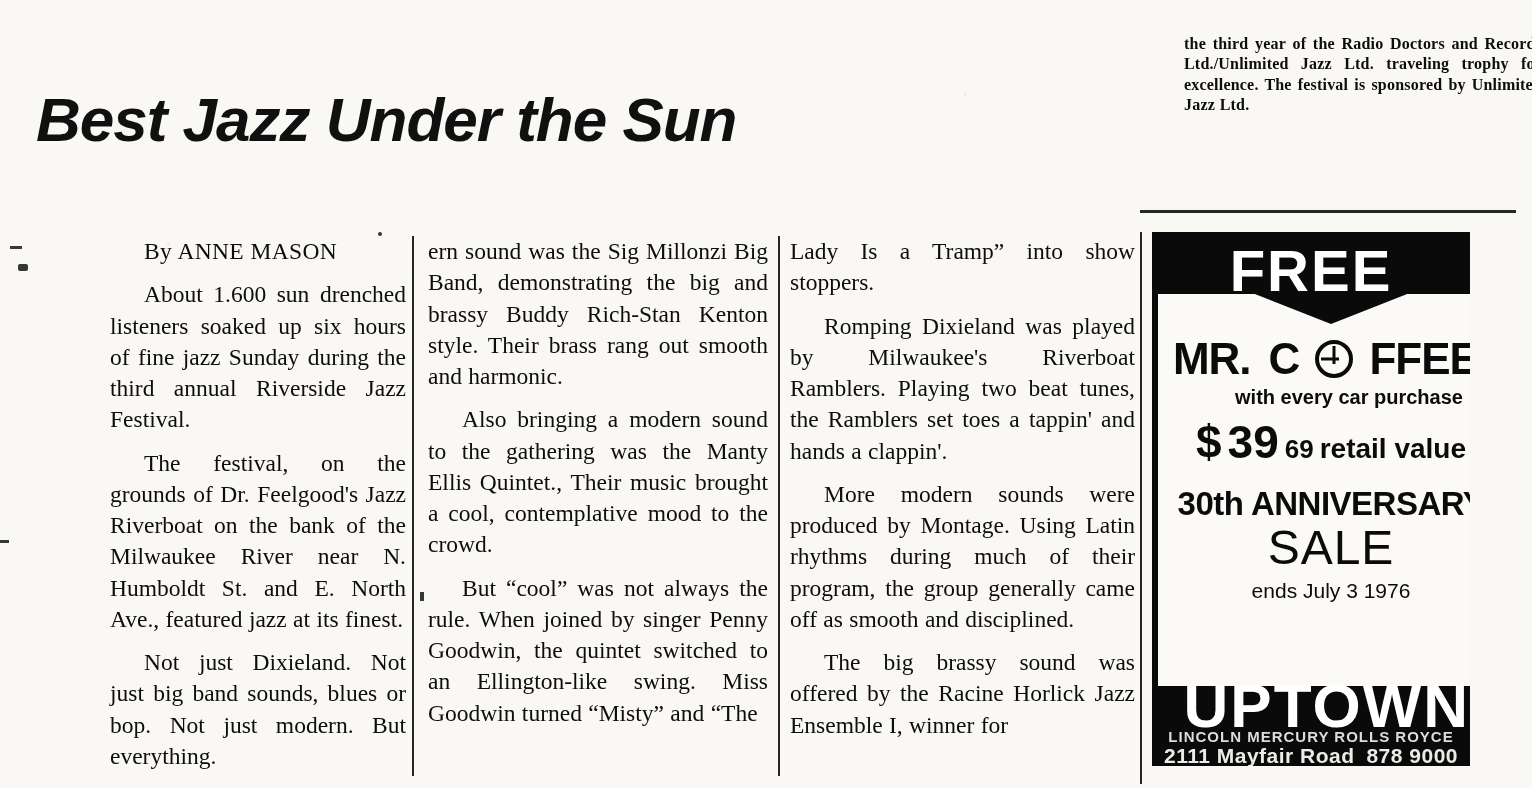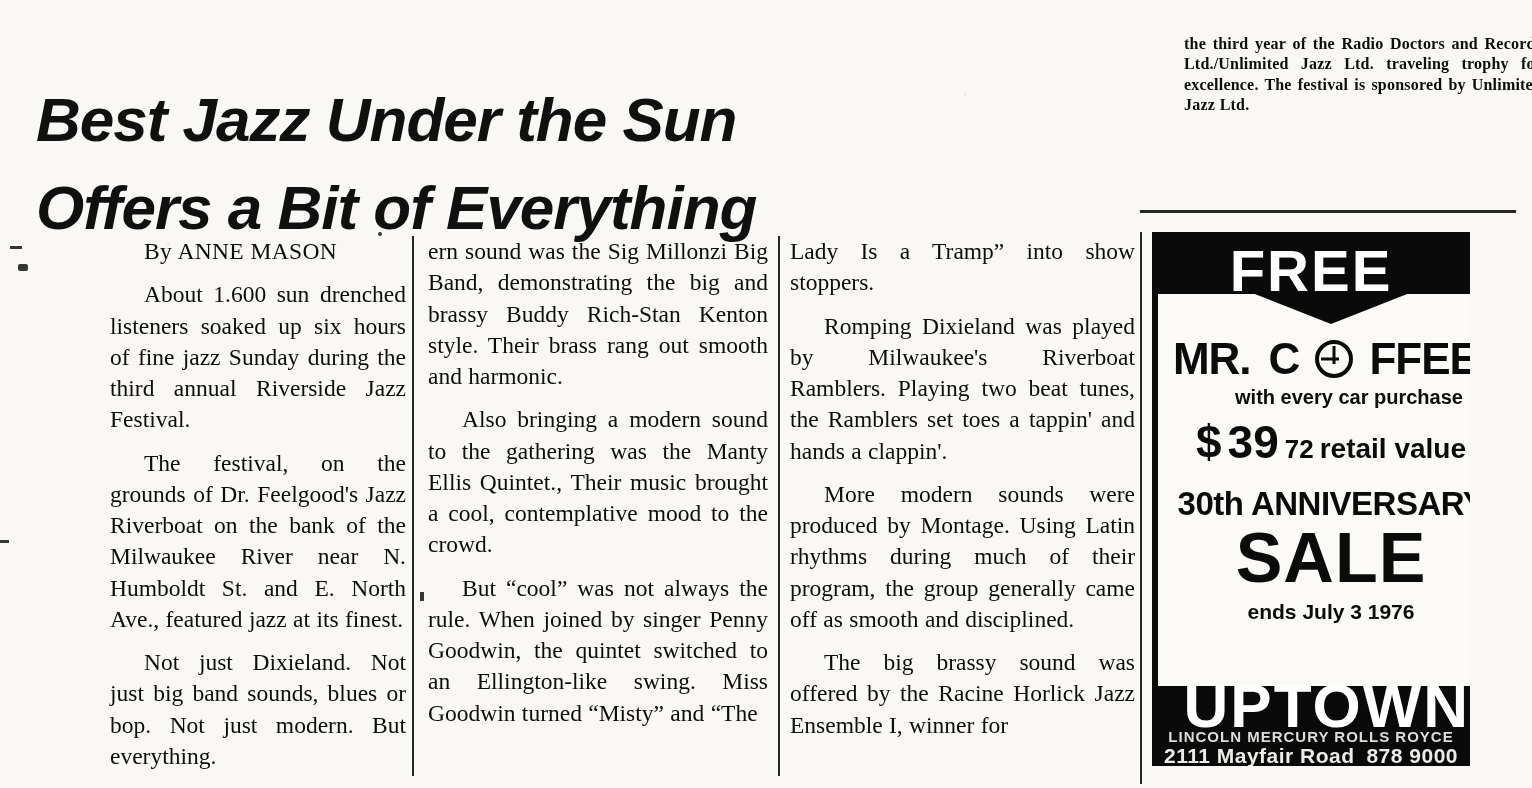--- a/index.html
+++ b/index.html
@@ -189,28 +189,28 @@
   .ad-price .dollars { font-size: 46px; }
   .ad-price .cents { font-size: 26px; vertical-align: super; }
   .ad-price .retail { font-size: 28px; font-weight: bold; }
   .ad-anniv {
     font-weight: bold;
     font-size: 33px;
     margin-top: 16px;
     letter-spacing: -0.5px;
   }
   .ad-sale {
-    font-weight: bold;
-    font-size: 70px;
+    font-weight: normal;
+    font-size: 48px;
     letter-spacing: 1px;
     line-height: 0.95;
     margin-top: 2px;
   }
   .ad-ends {
-    font-weight: bold;
+    font-weight: normal;
     font-size: 21px;
     margin-top: 8px;
   }
   .ad-uptown {
     position: absolute;
     left: 0; right: 0;
     top: 438px;
     text-align: right;
     font-weight: bold;
     font-size: 62px;
@@ -253,21 +253,20 @@
 <div class="page">
 
   <div class="mark m1"></div>
   <div class="mark m2"></div>
   <div class="mark m3"></div>
   <div class="mark m4"></div>
   <div class="mark m5"></div>
 
   <h1 class="headline">
     <span>Best Jazz Under the Sun</span>
-    <span class="l2">Offers a Bit of Everything</span>
   </h1>
 
   <div class="rule rule-1"></div>
   <div class="rule rule-2"></div>
   <div class="rule rule-3"></div>
   <div class="rule-top"></div>
 
   <div class="col col-1">
     <p class="byline">By ANNE MASON</p>
     <p>About 1.600 sun drenched listeners soaked up six hours of fine jazz Sunday during the third annual Riverside Jazz Festival.</p>
@@ -300,21 +299,21 @@
         <div class="ad-mr">
           <span>MR.</span>
           <span>C</span>
           <span class="coffee-dot"></span>
           <span>FFEE.</span>
         </div>
         <div class="ad-sub">with every car purchase</div>
         <div class="ad-price">
           <span class="dollars">$</span>
             <span class="dollars">39</span>
-            <span class="cents">72</span>
+            <span class="cents">69</span>
           <span class="retail">retail value</span>
         </div>
         <div class="ad-anniv">30th ANNIVERSARY</div>
         <div class="ad-sale">SALE</div>
         <div class="ad-ends">ends July 3 1976</div>
       </div>
       <div class="ad-uptown">UPTOWN</div>
       <div class="ad-makes">LINCOLN  MERCURY    ROLLS ROYCE</div>
       <div class="ad-addr">
         <span>2111 Mayfair Road</span>

